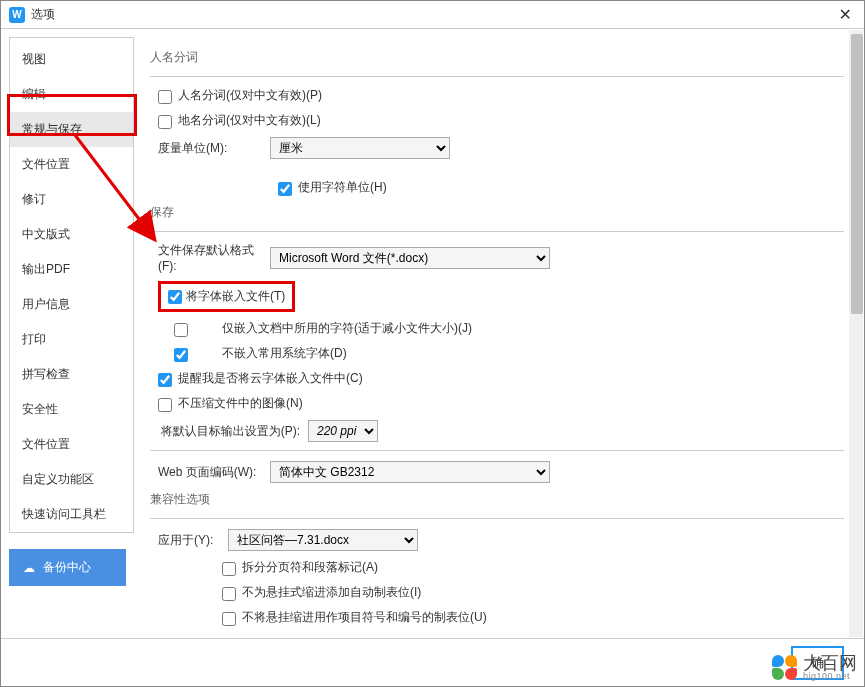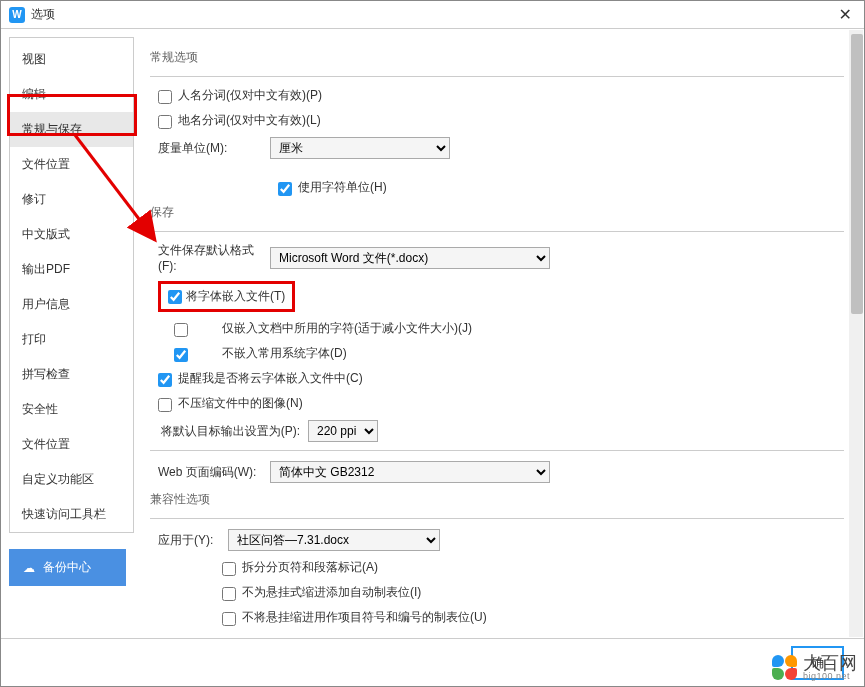--- a/index.html
+++ b/index.html
@@ -19,22 +19,22 @@
     .divider { border: none; border-top: 1px solid #ccc; margin: 2px 0 10px 0; }
     .row { display: flex; align-items: center; margin-bottom: 8px; padding-left: 8px; }
     .checkbox-row { display: flex; align-items: flex-end; gap: 6px; margin-bottom: 8px; padding-left: 8px; }
     .checkbox-row.indent { padding-left: 24px; gap: 34px; }
     .label-col { width: 112px; text-align: left; padding-right: 8px; }
     .label-col-wide { width: 150px; text-align: right; padding-right: 8px; }
     input[type="checkbox"] { width: 14px; height: 14px; accent-color: #2196F3; }
     select { border: 1px solid #aaa; background: #f5f5f5; font-size: 12px; padding: 2px 4px; height: 22px; }
     .select-wide { width: 280px; }
     .select-med { width: 180px; }
-    .select-sm { width: 212px; }
-    .select-xs { width: 70px; }
+    .select-sm { width: 190px; }
+    .select-xs { width: 70px; font-style: italic; }
     .highlight-box { border: 3px solid #e30000; padding: 1px; display: inline-block; }
     .highlight-box-sidebar { border: 3px solid #e30000; position: absolute; left: 7px; top: 94px; width: 130px; height: 42px; pointer-events: none; z-index: 10; }
     .red-arrow { position: absolute; left: 70px; top: 130px; z-index: 11; pointer-events: none; }
     .footer { display: flex; justify-content: flex-end; align-items: center; padding: 8px 20px; border-top: 1px solid #ccc; gap: 10px; height: 48px; position: relative; }
     .btn-primary { background: #fff; border: 2px solid #2196F3; padding: 6px 18px; cursor: pointer; color: #333; }
     .scrollbar-track { position: absolute; right: 2px; top: 30px; bottom: 50px; width: 14px; background: #f0f0f0; }
     .scrollbar-thumb { position: absolute; right: 2px; top: 34px; width: 12px; height: 280px; background: #c0c0c0; border-radius: 2px; }
     .scroll-arrow { position: absolute; right: 2px; width: 14px; height: 14px; background: #f0f0f0; display: flex; align-items: center; justify-content: center; font-size: 8px; color: #666; }
     .scroll-arrow.up { top: 30px; }
     .watermark { position: absolute; right: 8px; bottom: 6px; display: flex; align-items: center; gap: 6px; z-index: 20; }
@@ -74,21 +74,21 @@
         <div class="sidebar-item">自定义功能区</div>
         <div class="sidebar-item">快速访问工具栏</div>
       </div>
       <div class="backup-btn">
         <span>☁</span>
         <span>备份中心</span>
       </div>
     </div>
 
     <div class="content">
-      <div class="section-title">常规选项</div>
+      <div class="section-title">人名分词</div>
       <hr class="divider">
       <div class="checkbox-row">
         <input type="checkbox" style="">
         <span>人名分词(仅对中文有效)(P)</span>
       </div>
       <div class="checkbox-row">
         <input type="checkbox" style="">
         <span>地名分词(仅对中文有效)(L)</span>
       </div>
       <div class="row">

